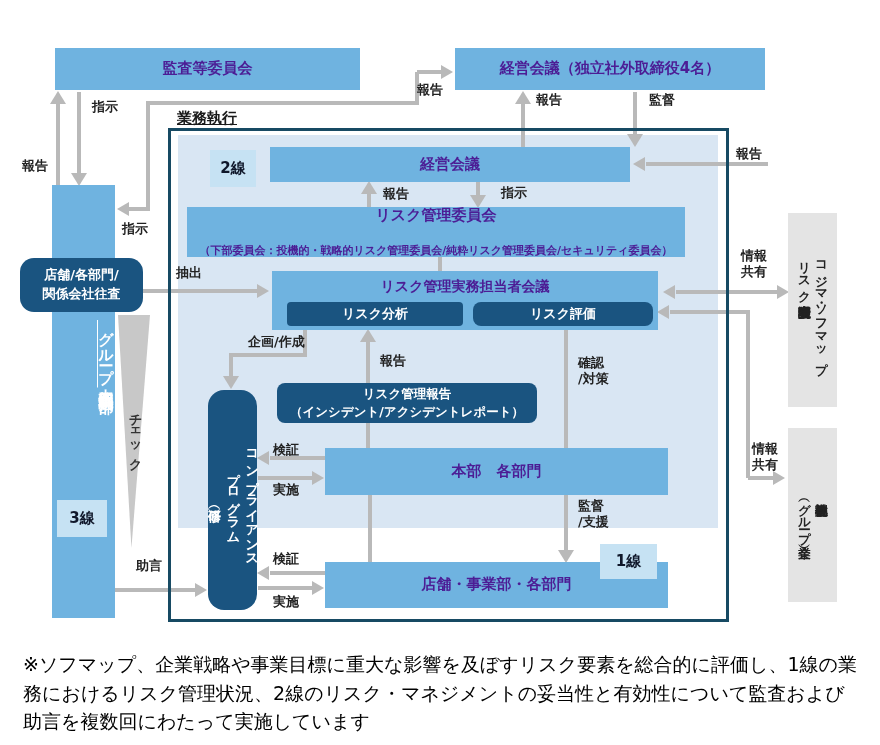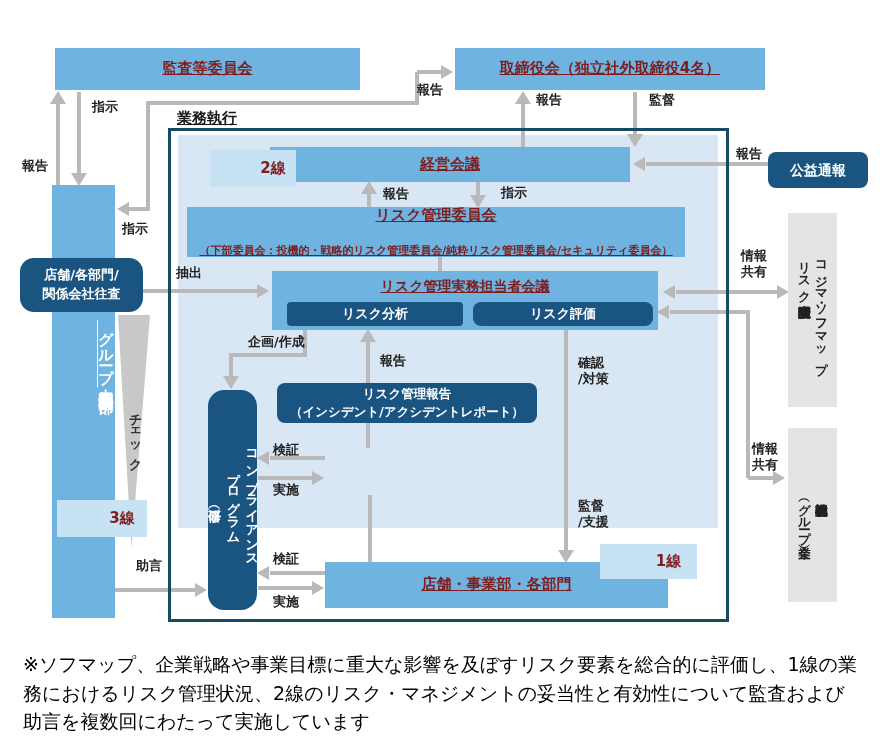--- a/index.html
+++ b/index.html
@@ -1,29 +1,29 @@
 <!DOCTYPE html>
 <html><head>
 <meta charset="utf-8">
 <style>
   html,body{margin:0;padding:0;background:#fff;}
   #stage{position:relative;width:880px;height:745px;background:#ffffff;overflow:hidden;
          font-family:"DejaVu Sans","Liberation Sans",sans-serif;}
   .abs{position:absolute;text-decoration:underline;}
   
-  .box{position:absolute;background:#6fb3e0;color:#7f1d1d;display:flex;align-items:center;justify-content:center;
-       font-weight:bold;font-size:15px;text-align:center;z-index:3;line-height:1.3;text-decoration:underline;}
+  .box{position:absolute;background:#6fb3e0;color:#4c1d95;display:flex;align-items:center;justify-content:center;
+       font-weight:bold;font-size:15px;text-align:center;z-index:3;line-height:1.3;}
   
   .navy{position:absolute;background:#1a5480;color:#fff;display:flex;align-items:center;justify-content:center;
         font-weight:bold;font-size:13px;text-align:center;z-index:4;white-space:pre-line;line-height:1.45;}
   
   .gbox{position:absolute;background:#e4e4e4;color:#222;display:flex;align-items:center;justify-content:center;
         font-weight:bold;z-index:3;}
-  .badge{position:absolute;background:#c6e2f3;color:#7f1d1d;display:flex;align-items:center;justify-content:center;
-         font-weight:bold;font-size:15px;z-index:5;padding-left:40px;}
+  .badge{position:absolute;background:#c6e2f3;color:#0f172a;display:flex;align-items:center;justify-content:center;
+         font-weight:bold;font-size:15px;z-index:5;}
   .panel{position:absolute;background:#d9e6f3;z-index:1;}
   .execbox{position:absolute;border:3px solid #174a63;background:transparent;z-index:6;pointer-events:none;}
   .lbl{position:absolute;color:#222;font-size:13px;font-weight:600;white-space:pre-line;line-height:1.25;z-index:7;}
   .vtext{writing-mode:vertical-rl;text-orientation:upright;white-space:pre-line;}
   .hl{position:absolute;height:4px;background:#b9b9b9;z-index:2;}
   .vl{position:absolute;width:4px;background:#b9b9b9;z-index:2;}
   .ah{position:absolute;width:0;height:0;z-index:2;}
   .ah-up{border-left:8px solid transparent;border-right:8px solid transparent;border-bottom:13px solid #b9b9b9;}
   .ah-down{border-left:8px solid transparent;border-right:8px solid transparent;border-top:13px solid #b9b9b9;}
   .ah-left{border-top:7px solid transparent;border-bottom:7px solid transparent;border-right:12px solid #b9b9b9;}
@@ -32,21 +32,21 @@
   .note{position:absolute;color:#000;font-size:19px;line-height:1.5;z-index:3;}
   .rc-title{font-size:15px;font-weight:bold;}
   .rc-sub{font-size:11px;font-weight:bold;margin-top:18px;}
 </style>
 </head>
 <body>
 
 <div id="stage">
 
   <div class="box" style="left:55px;top:48px;width:305px;height:42px;">監査等委員会</div>
-  <div class="box" style="left:455px;top:48px;width:310px;height:42px;">取締役会（独立社外取締役4名）</div>
+  <div class="box" style="left:455px;top:48px;width:310px;height:42px;">経営会議（独立社外取締役4名）</div>
 
   <div class="abs" style="left:177px;top:109px;font-size:15px;font-weight:bold;color:#1a1a1a;z-index:7;">業務執行</div>
   <div class="execbox" style="left:168px;top:128px;width:555px;height:488px;"></div>
   <div class="panel" style="left:178px;top:135px;width:540px;height:393px;"></div>
   <div class="badge" style="left:210px;top:150px;width:46px;height:37px;">2線</div>
 
   <div class="box" style="left:270px;top:147px;width:360px;height:35px;text-align:center;">経営会議</div>
 
   <div class="box" style="left:187px;top:207px;width:498px;height:50px;flex-direction:column;">
     <div class="rc-title">リスク管理委員会</div>
@@ -55,24 +55,24 @@
 
   <div class="box" style="left:272px;top:271px;width:386px;height:59px;align-items:flex-start;font-size:14px;padding-top:0;">
     <span style="margin-top:6px;">リスク管理実務担当者会議</span>
   </div>
   <div class="navy" style="left:287px;top:302px;width:176px;height:24px;border-radius:4px;">リスク分析</div>
   <div class="navy" style="left:473px;top:302px;width:180px;height:24px;border-radius:8px;">リスク評価</div>
 
   <div class="navy" style="left:277px;top:383px;width:260px;height:40px;border-radius:8px;font-size:12.5px;">リスク管理報告
 （インシデント/アクシデントレポート）</div>
 
+  <div class="box" style="left:325px;top:448px;width:343px;height:47px;">本部　各部門</div>
   <div class="box" style="left:325px;top:562px;width:343px;height:46px;">店舗・事業部・各部門</div>
   <div class="badge" style="left:600px;top:544px;width:57px;height:35px;">1線</div>
 
-  <div class="navy" style="left:768px;top:152px;width:100px;height:36px;border-radius:8px;font-size:14px;">公益通報</div>
 
   <div class="box" style="left:52px;top:185px;width:63px;height:433px;"></div>
   <div class="abs vtext" style="left:52px;top:320px;width:63px;text-align:center;color:#fff;font-weight:bold;font-size:15px;letter-spacing:1.5px;z-index:5;display:flex;justify-content:center;">グループ内部統制統括部</div>
   <div class="badge" style="left:57px;top:500px;width:50px;height:37px;">3線</div>
   <div class="navy" style="left:20px;top:258px;width:123px;height:54px;border-radius:14px;">店舗/各部門/
 関係会社往査</div>
 
   <div class="navy vtext" style="left:208px;top:390px;width:49px;height:220px;border-radius:16px;font-size:13px;">コンプライアンス
 プログラム
 （研修）</div>

